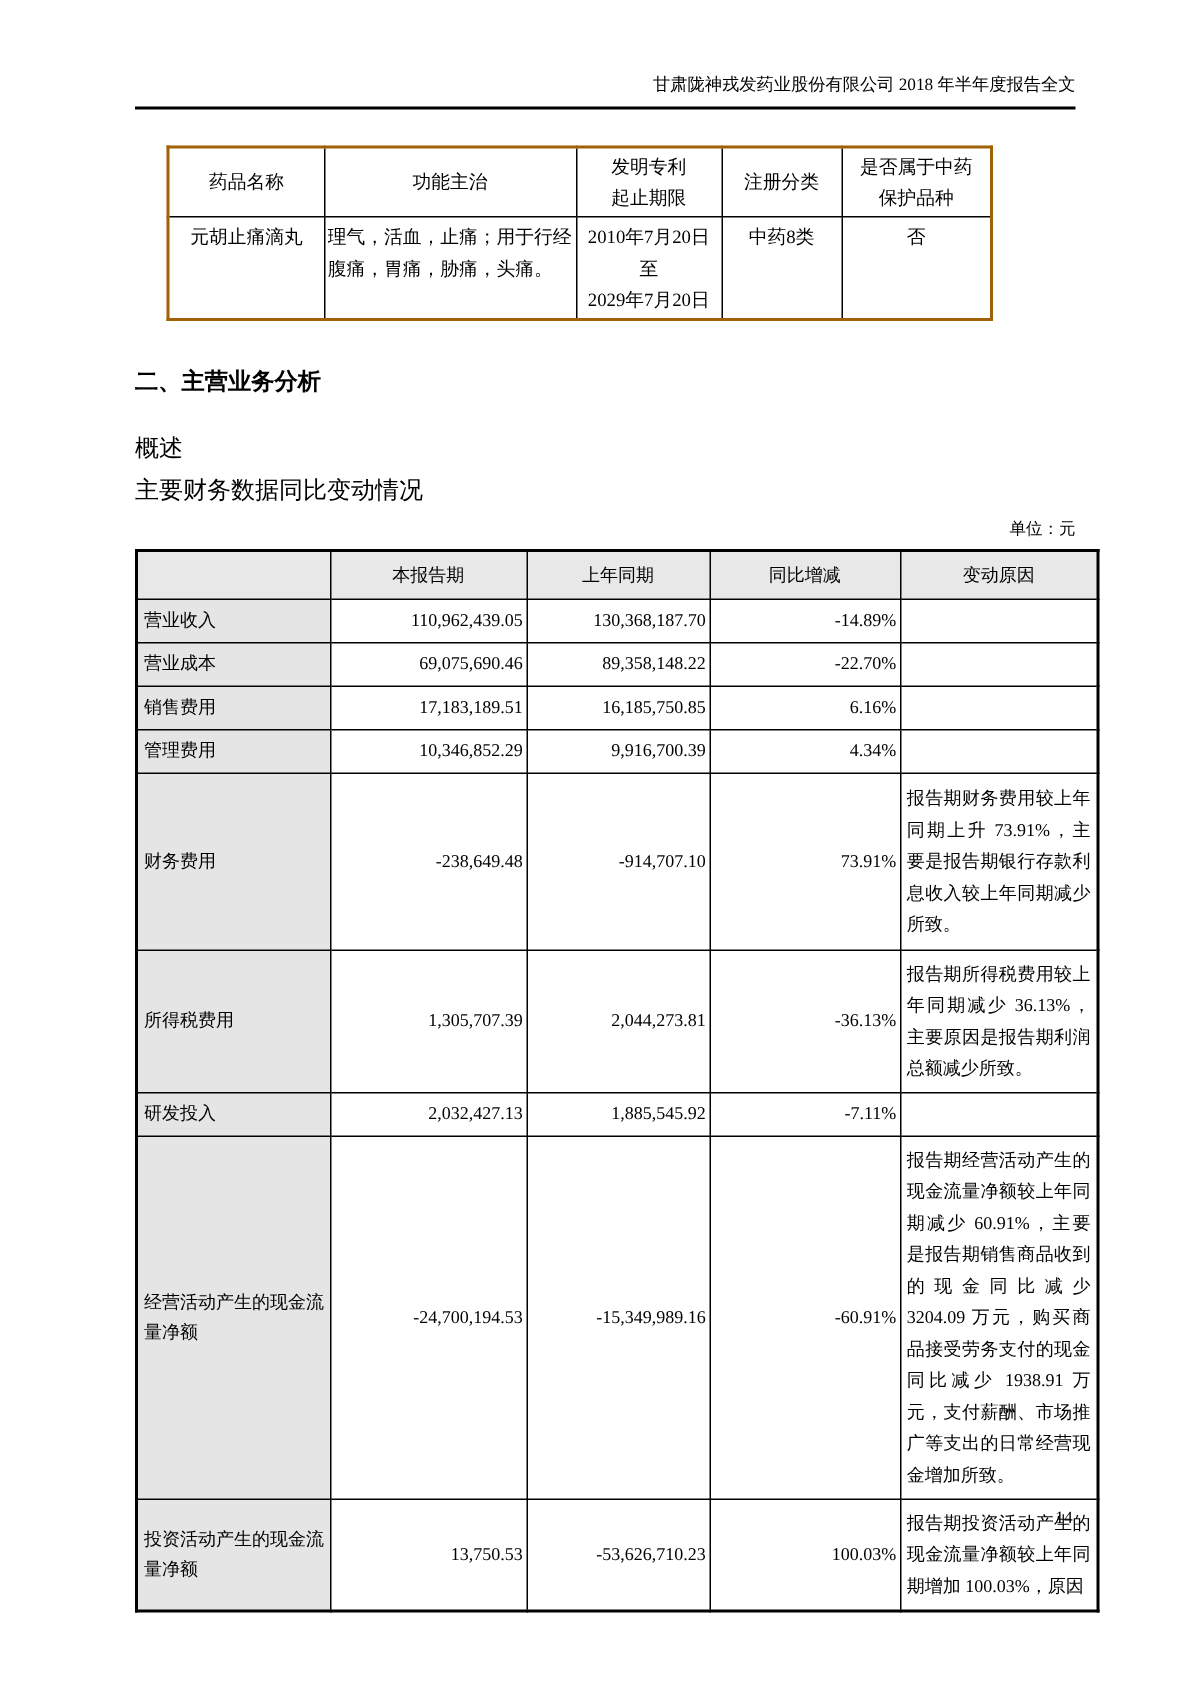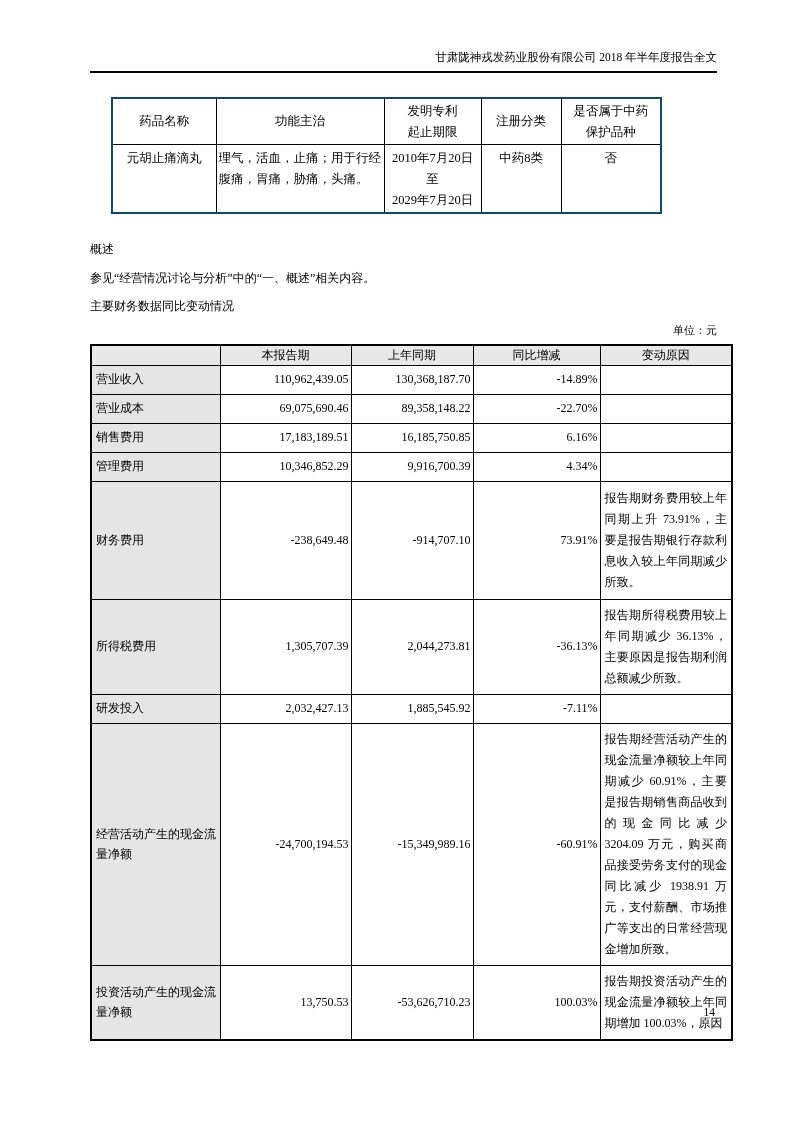--- a/index.html
+++ b/index.html
@@ -23,56 +23,56 @@
     text-align: right;
     font-size: 11.5px;
     line-height: 14px;
   }
 
   
   .drug-table {
     margin: 24px 0 0 21px;
     width: 549px;
     border-collapse: collapse;
-    border: 2px solid #0c4a6e;
+    border: 2px solid #a16207;
     table-layout: fixed;
     font-size: 12.5px;
   }
   .drug-table th, .drug-table td {
     border: 1px solid #000;
     font-weight: normal;
     line-height: 1.65;
     padding: 2px;
   }
   .drug-table thead tr { height: 46px; }
   .drug-table thead th { text-align: center; vertical-align: middle; }
   .drug-table tbody tr { height: 52px; }
   .drug-table tbody td { vertical-align: top; padding-top: 3px; }
   .ta-c { text-align: center; }
   .pre { white-space: pre-line; }
   .drug-fn { text-align: left; padding-left: 1px; padding-right: 1px; }
 
   
   .sec-title { margin-top: 30px; font-size: 15.5px; font-weight: bold; }
-  .para { font-size: 12px; line-height: 16px; }
+  .para { font-size: 16px; line-height: 16px; font-family: Liberation Mono, monospace; }
   .p-overview { margin-top: 27px; }
   .p-ref { margin-top: 13px; }
   .p-sub { margin-top: 12px; }
   .unit-line { margin-top: 9px; margin-bottom: 6px; text-align: right; font-size: 11px; }
 
   
   .fin-table {
     width: 641px;
     border-collapse: collapse;
     border: 2px solid #000;
     table-layout: fixed;
     font-size: 12px;
   }
   .fin-table th, .fin-table td { border: 1px solid #000; vertical-align: middle; }
-  .fin-table thead tr { height: 20px; }
+  .fin-table thead tr { height: 32px; }
   .fin-table thead th {
     font-weight: normal;
     text-align: center;
     background: #e8e8e8;
   }
   .fin-table td.lab {
     background: #e5e5e5;
     text-align: left;
     padding: 2px 3px 2px 4px;
     line-height: 1.7;
@@ -130,22 +130,22 @@
           <td class="ta-c">元胡止痛滴丸</td>
           <td class="drug-fn">理气，活血，止痛；用于行经腹痛，胃痛，胁痛，头痛。</td>
           <td class="ta-c pre">2010年7月20日至
 2029年7月20日</td>
           <td class="ta-c">中药8类</td>
           <td class="ta-c">否</td>
         </tr>
       </tbody>
     </table>
 
+    <h2 class="sec-title">二、主营业务分析</h2>
     <p class="para p-overview">概述</p>
-    <p class="para p-ref">参见“经营情况讨论与分析”中的“一、概述”相关内容。</p>
     <p class="para p-sub">主要财务数据同比变动情况</p>
     <div class="unit-line">单位：元</div>
 
     <table class="fin-table">
       <colgroup>
         <col style="width:129px">
           <col style="width:131px">
           <col style="width:122px">
           <col style="width:127px">
           <col style="width:132px">

